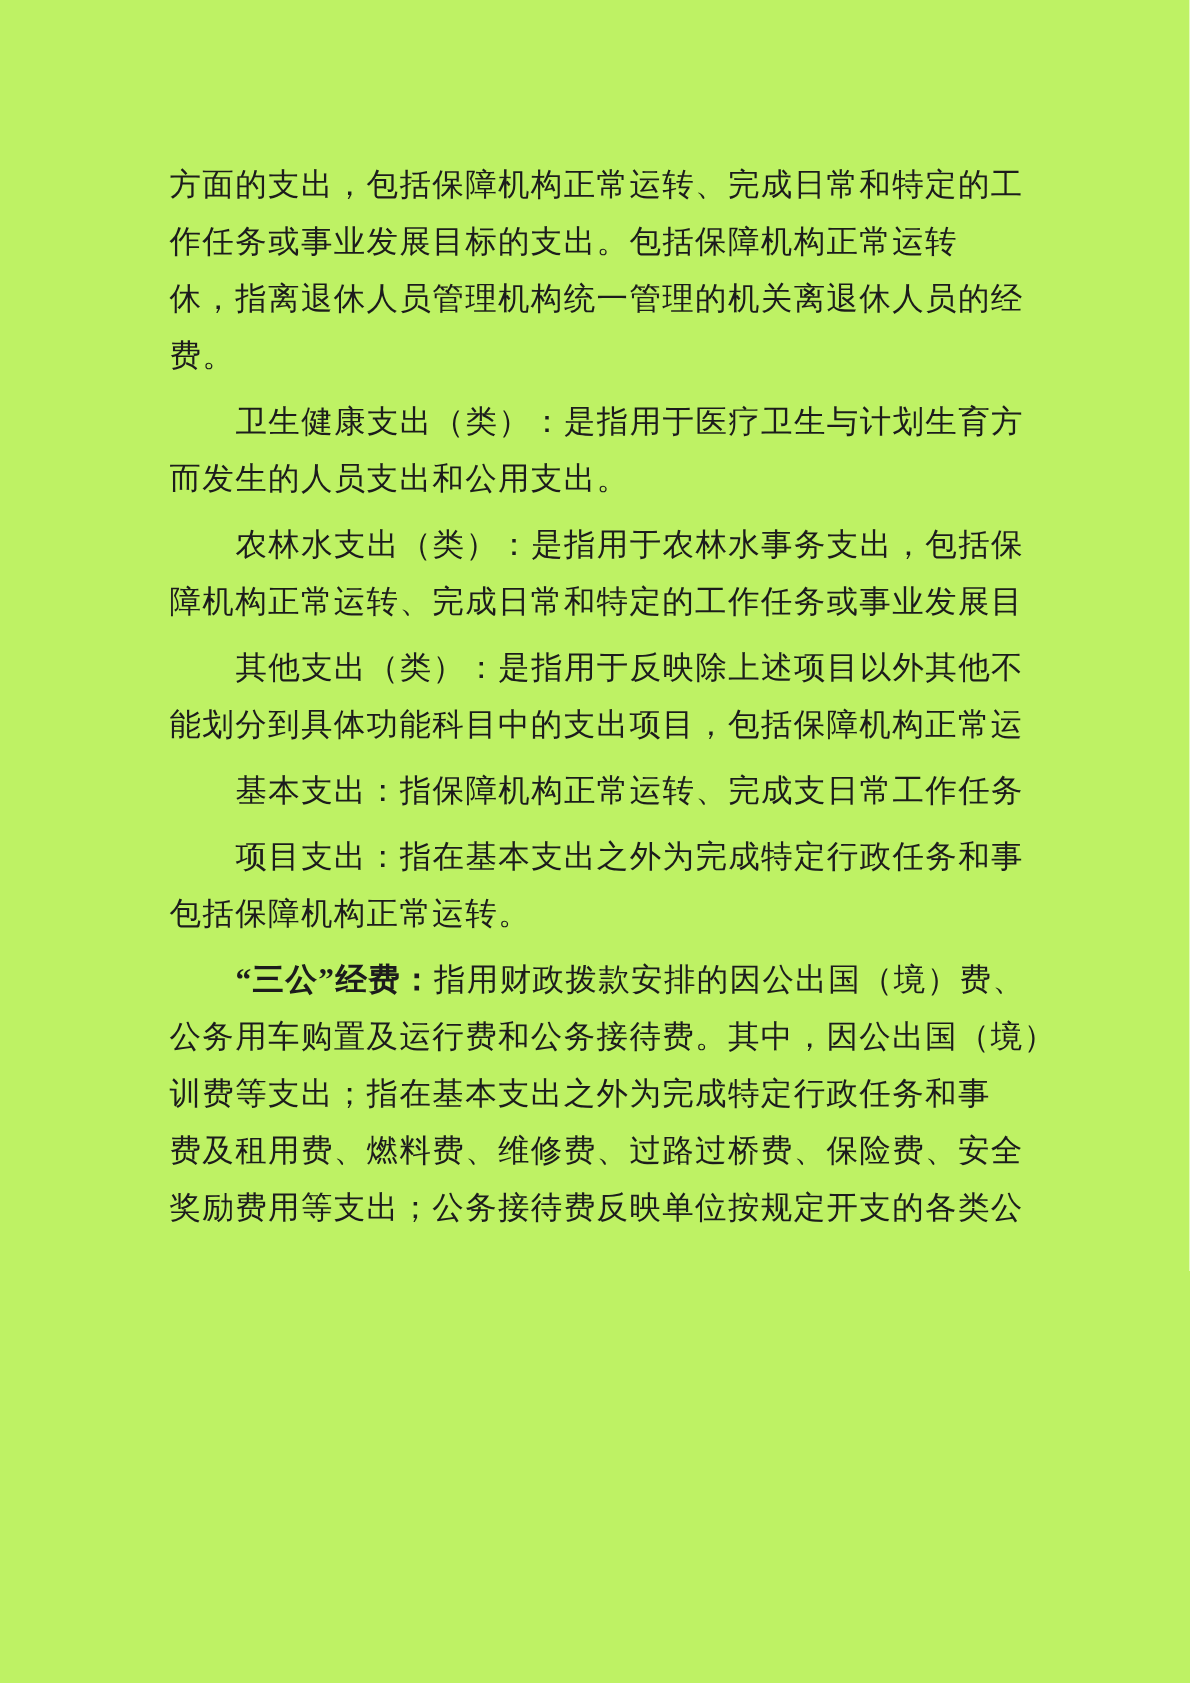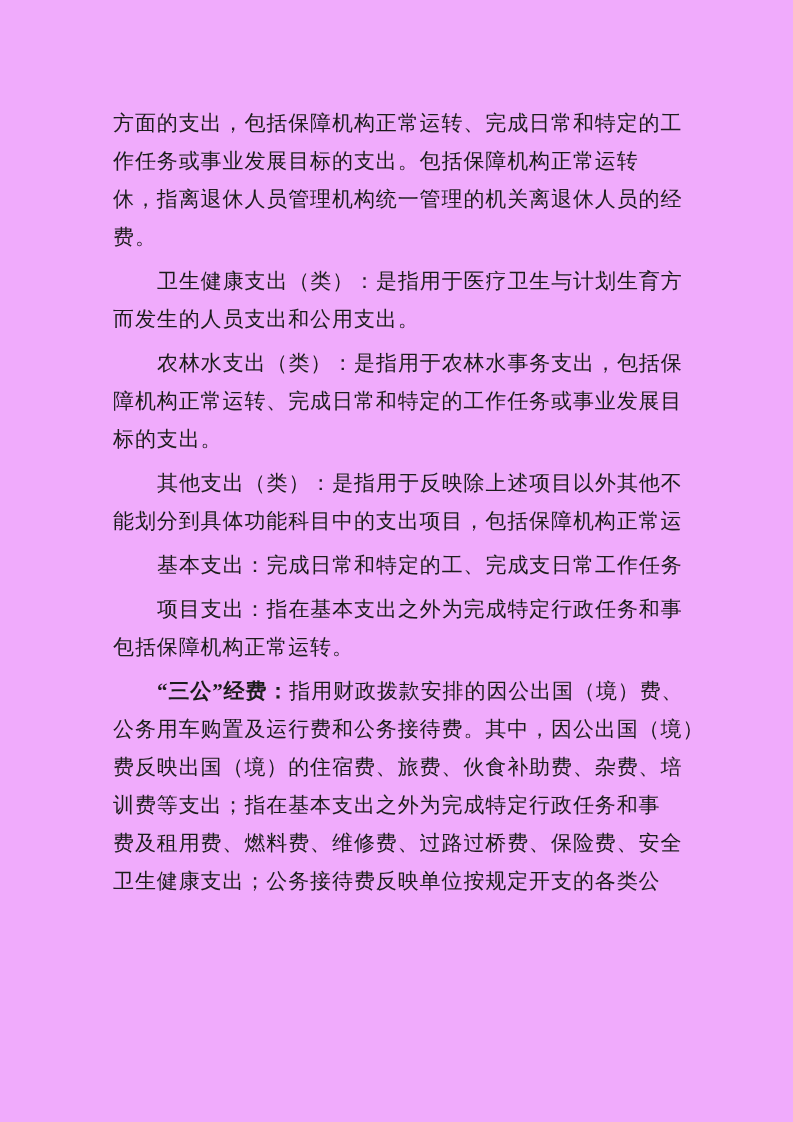--- a/index.html
+++ b/index.html
@@ -4,21 +4,21 @@
 <style>
   html, body {
     margin: 0;
     padding: 0;
     background: #ffffff;
   }
   .page {
     position: relative;
     width: 793px;
     height: 1122px;
-    background: #f0abfc;
+    background: #bef264;
     overflow: hidden;
   }
   .text-block {
     position: absolute;
     left: 113px;
     top: 104px;
     width: 578px;
     font-family: "Liberation Serif", "DejaVu Serif", serif;
     font-size: 21px;
     line-height: 38px;
@@ -46,35 +46,33 @@
         <div class="line">休，指离退休人员管理机构统一管理的机关离退休人员的经</div>
         <div class="line">费。</div>
       </div>
       <div class="paragraph">
         <div class="line indent">卫生健康支出（类）：是指用于医疗卫生与计划生育方</div>
         <div class="line">而发生的人员支出和公用支出。</div>
       </div>
       <div class="paragraph">
         <div class="line indent">农林水支出（类）：是指用于农林水事务支出，包括保</div>
         <div class="line">障机构正常运转、完成日常和特定的工作任务或事业发展目</div>
-        <div class="line">标的支出。</div>
       </div>
       <div class="paragraph">
         <div class="line indent">其他支出（类）：是指用于反映除上述项目以外其他不</div>
         <div class="line">能划分到具体功能科目中的支出项目，包括保障机构正常运</div>
       </div>
       <div class="paragraph">
-        <div class="line indent">基本支出：完成日常和特定的工、完成支日常工作任务</div>
+        <div class="line indent">基本支出：指保障机构正常运转、完成支日常工作任务</div>
       </div>
       <div class="paragraph">
         <div class="line indent">项目支出：指在基本支出之外为完成特定行政任务和事</div>
         <div class="line">包括保障机构正常运转。</div>
       </div>
       <div class="paragraph">
         <div class="line indent"><span class="bold">“三公”经费：</span><span class="">指用财政拨款安排的因公出国（境）费、</span></div>
         <div class="line">公务用车购置及运行费和公务接待费。其中，因公出国（境）</div>
-        <div class="line">费反映出国（境）的住宿费、旅费、伙食补助费、杂费、培</div>
         <div class="line">训费等支出；指在基本支出之外为完成特定行政任务和事</div>
         <div class="line">费及租用费、燃料费、维修费、过路过桥费、保险费、安全</div>
-        <div class="line">卫生健康支出；公务接待费反映单位按规定开支的各类公</div>
+        <div class="line">奖励费用等支出；公务接待费反映单位按规定开支的各类公</div>
       </div>
     </div>
 </div>
 
 </body></html>

